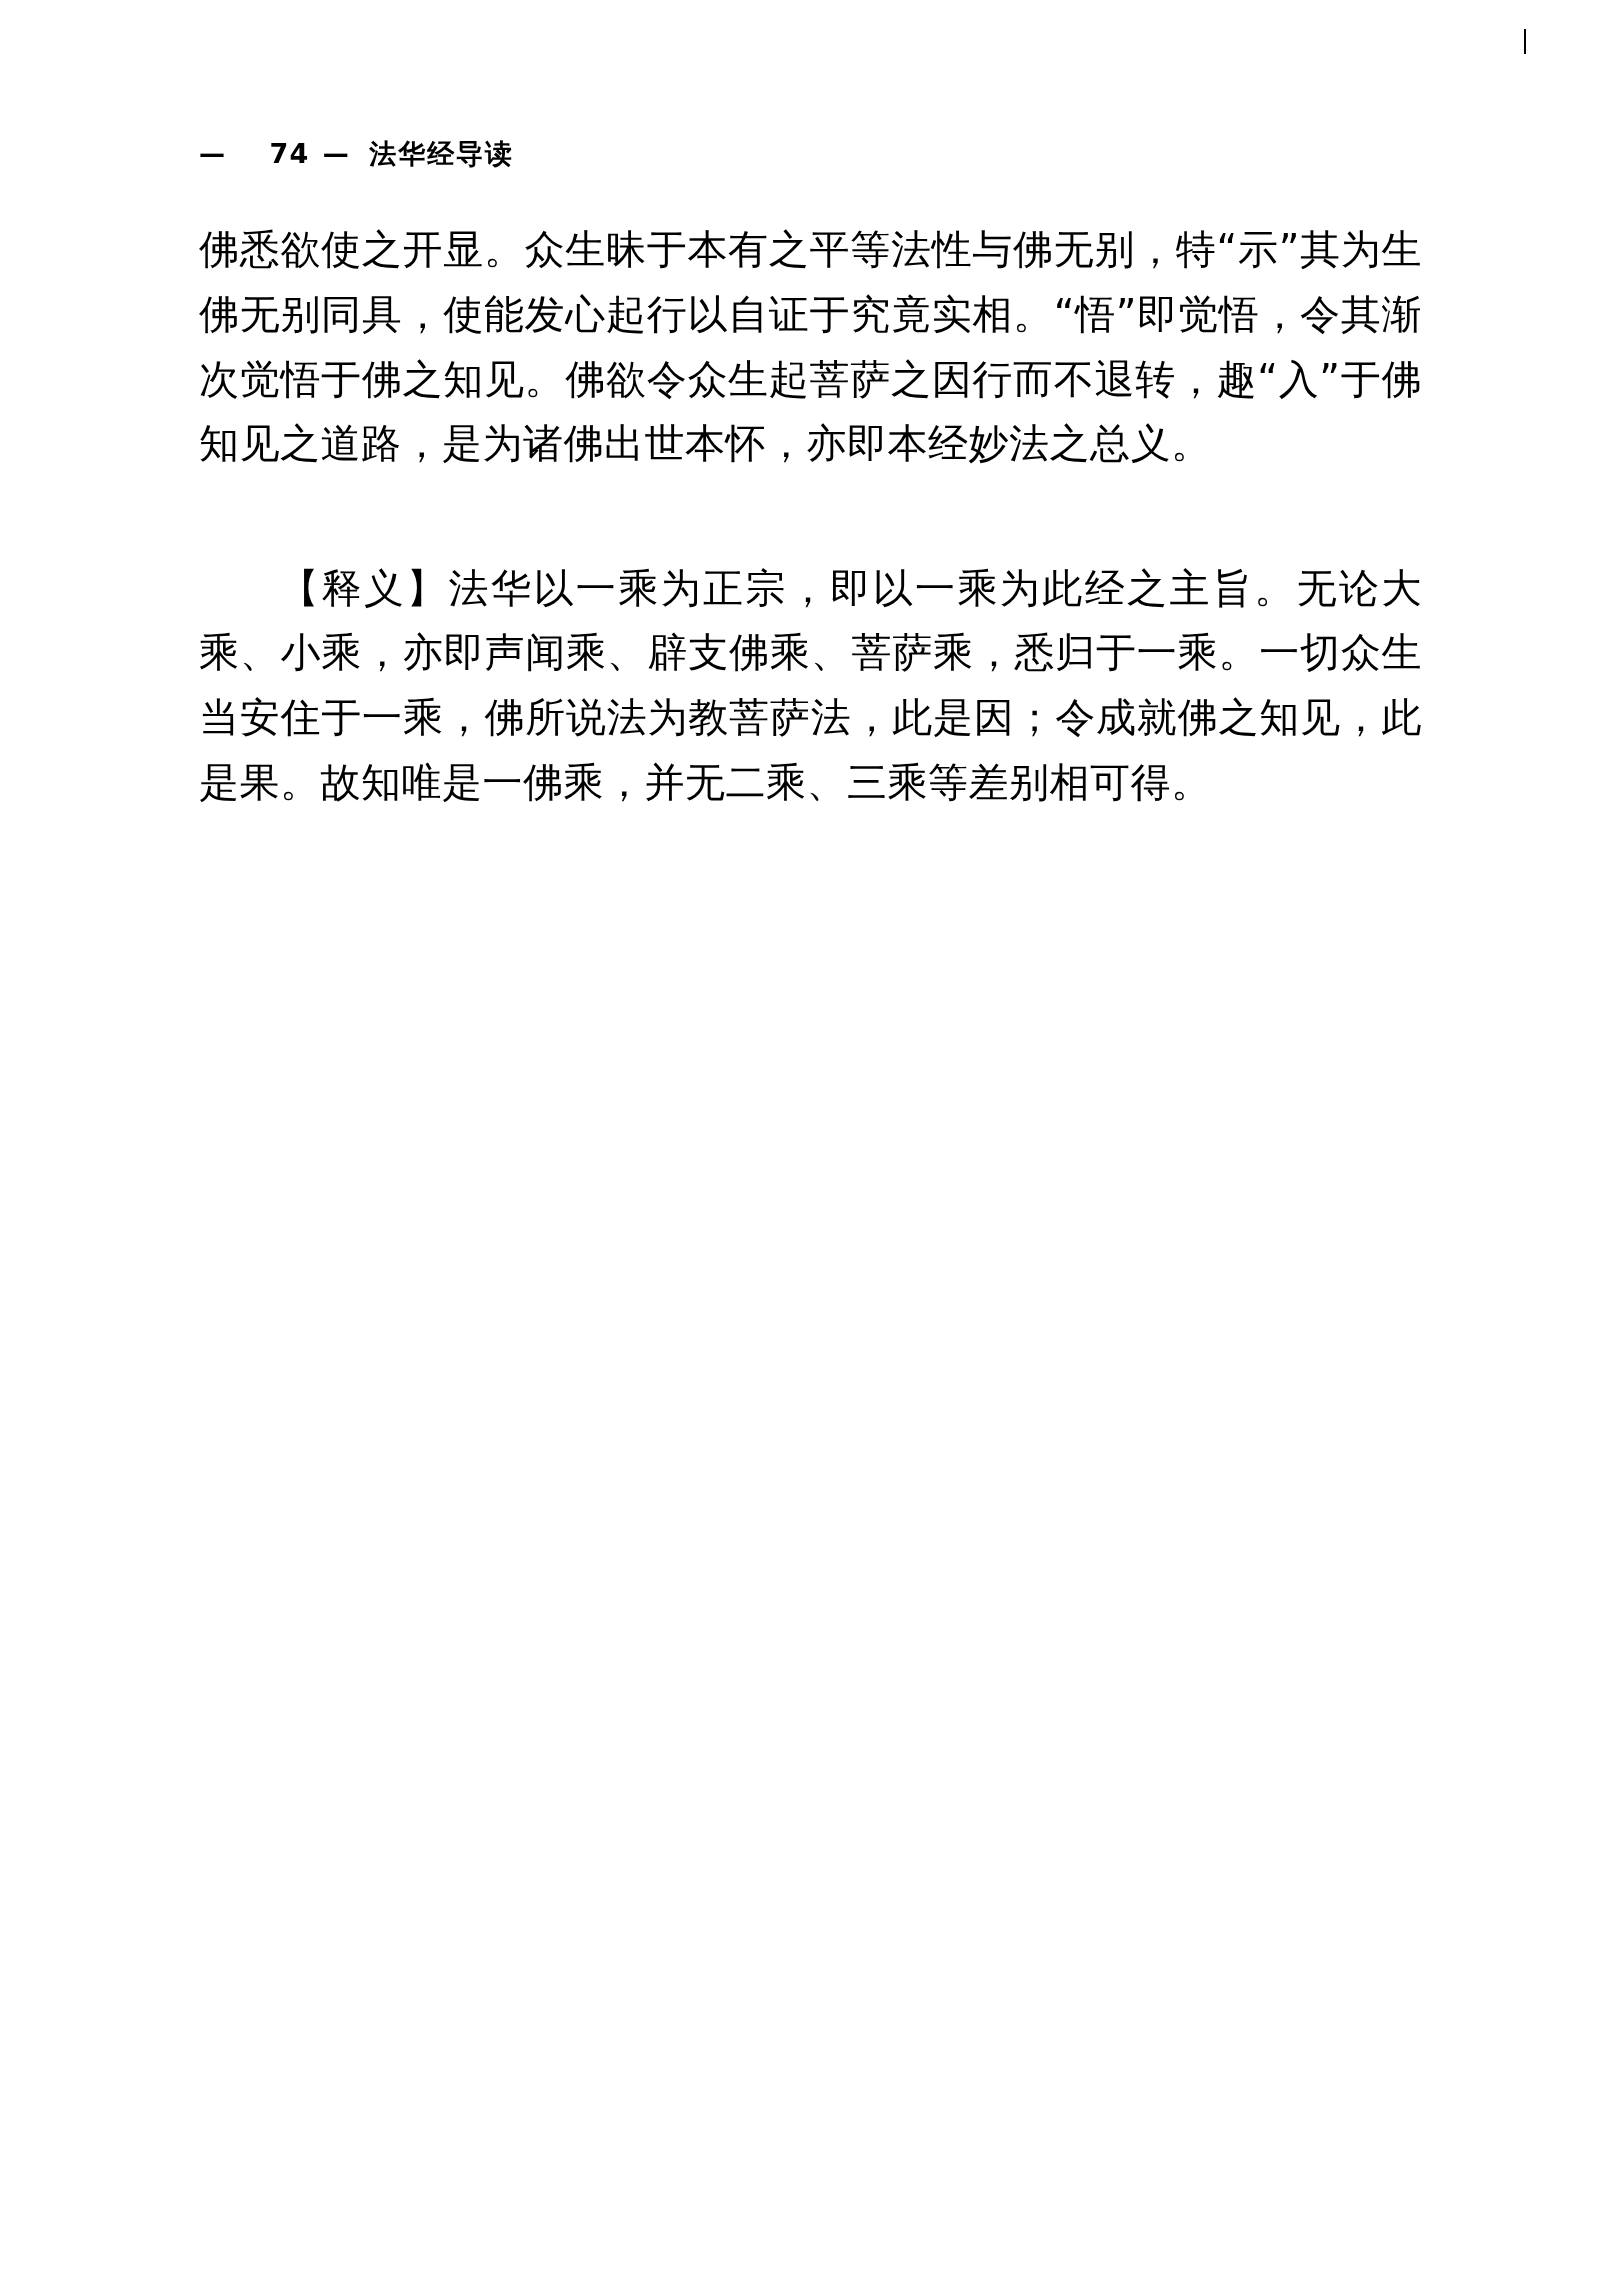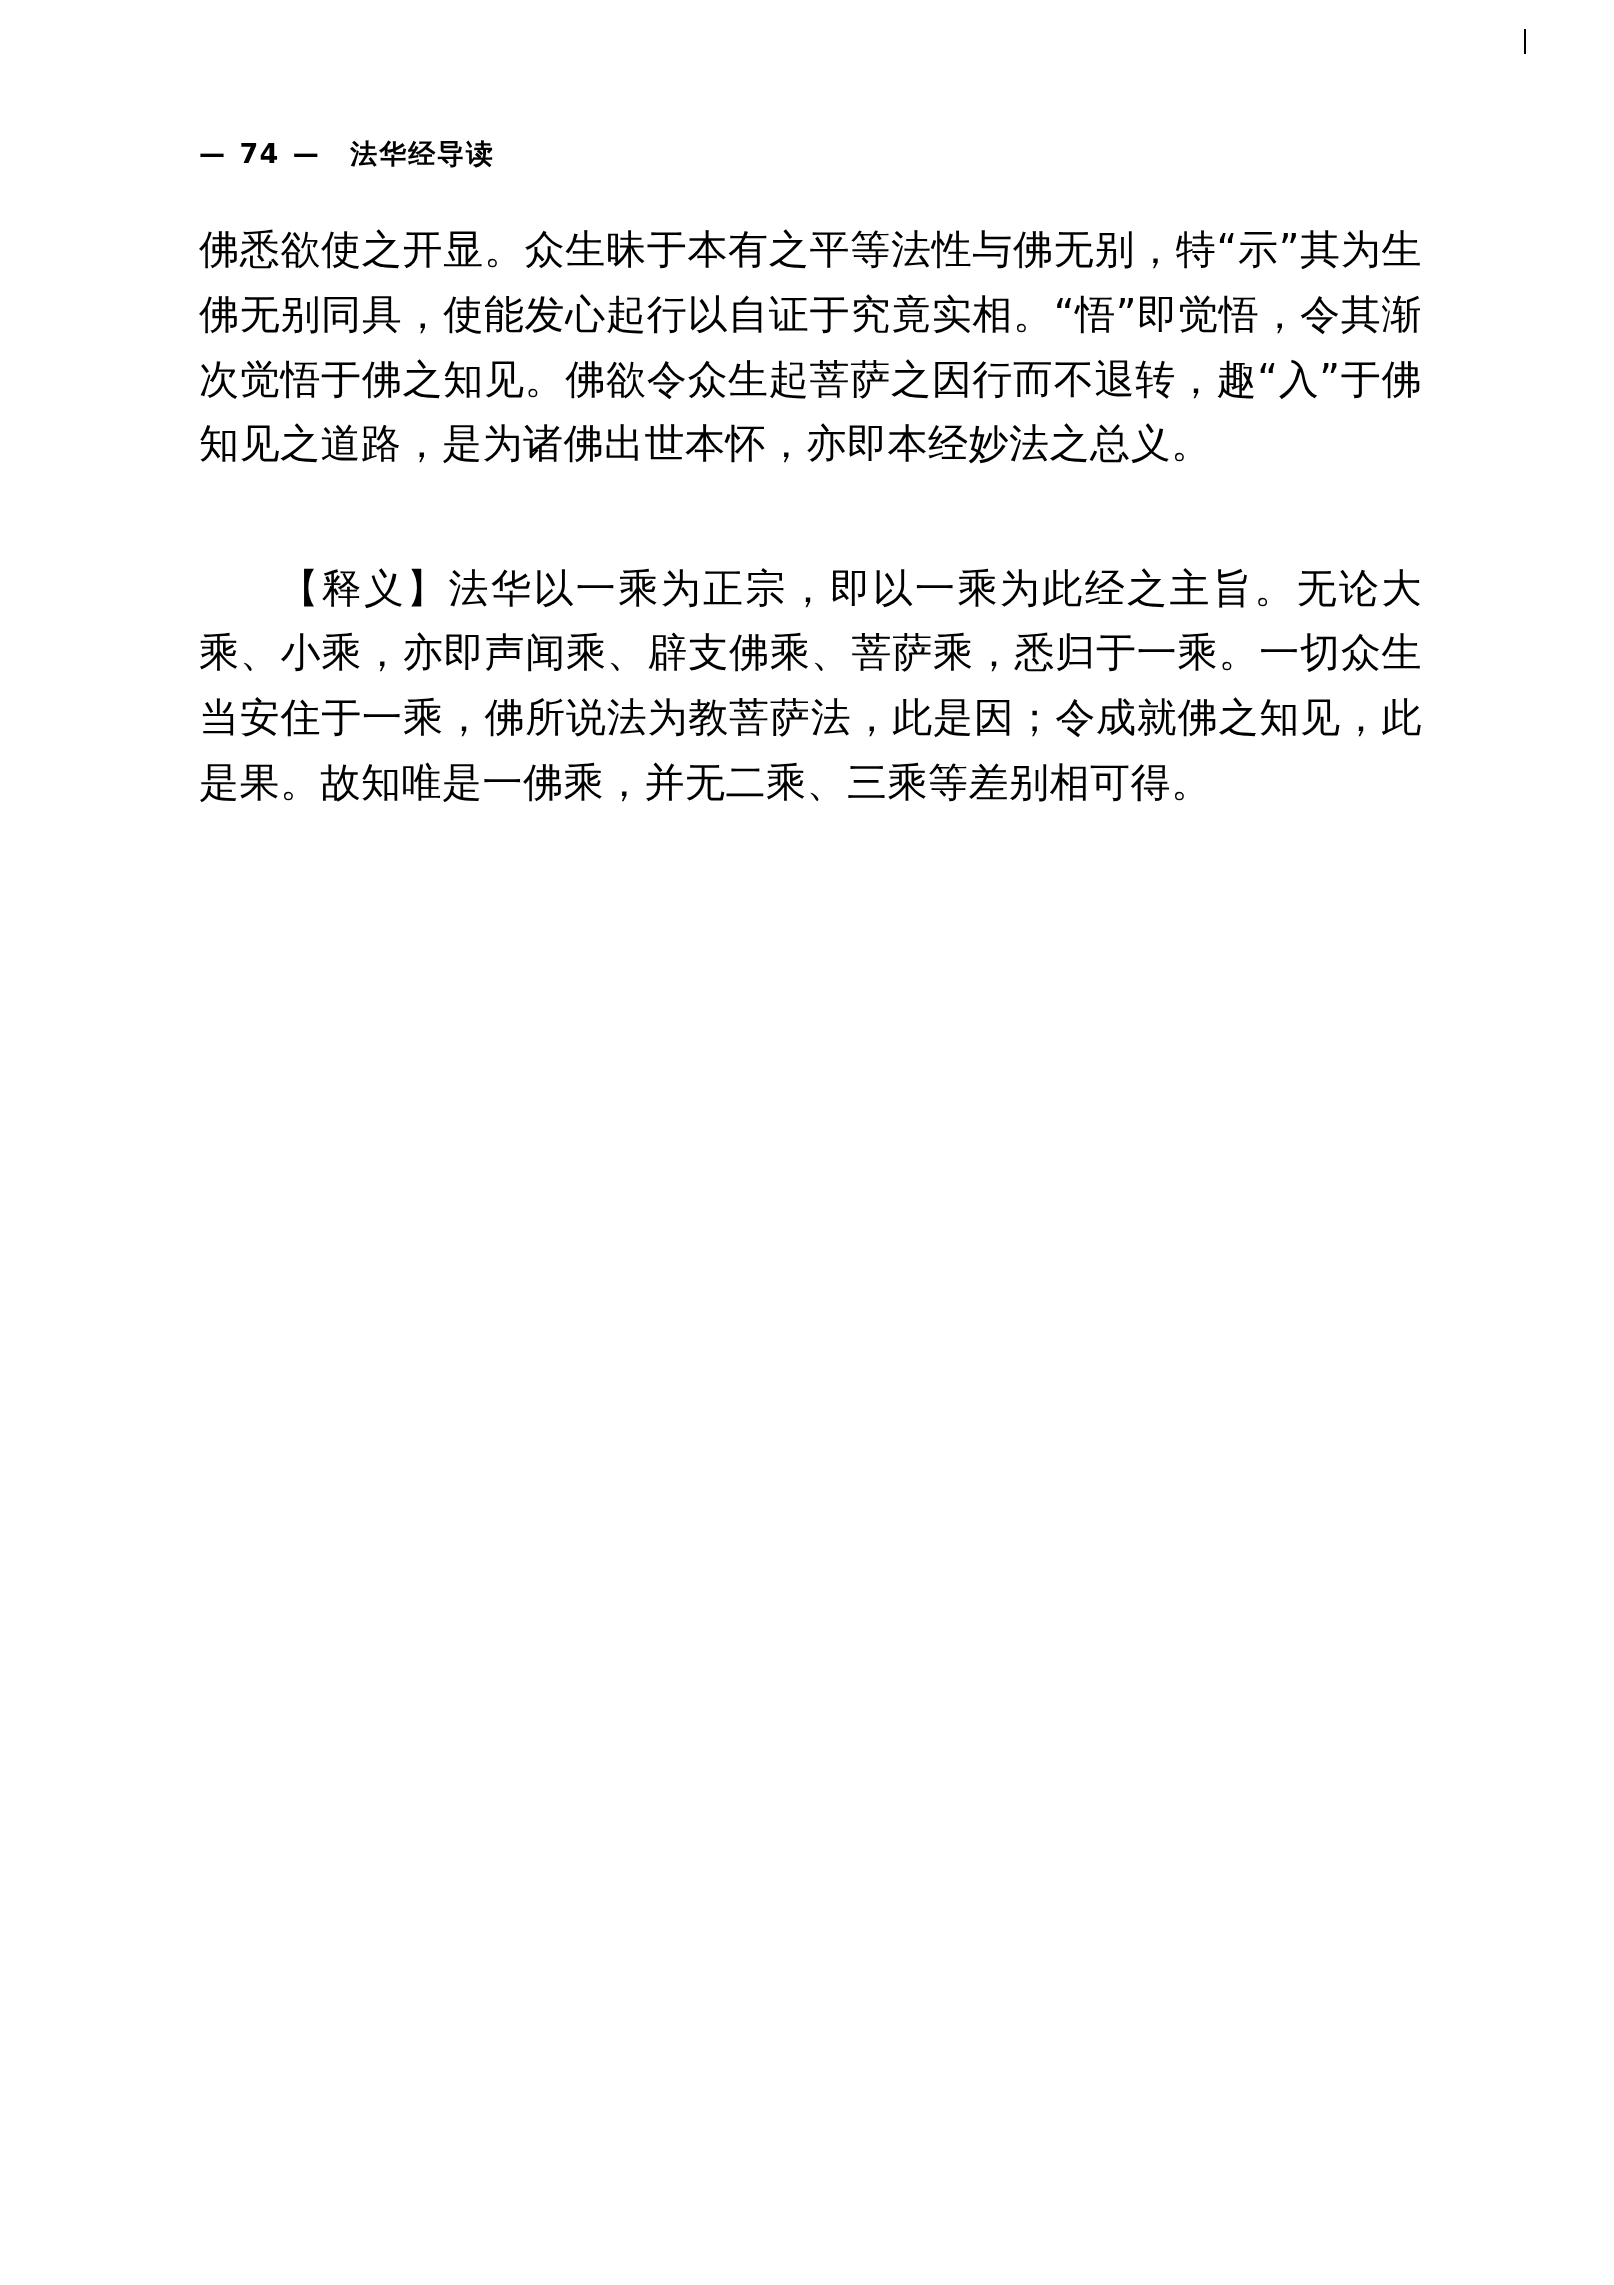--- a/index.html
+++ b/index.html
@@ -31,23 +31,24 @@
     letter-spacing: 1px;
     margin-bottom: 45px;
     font-weight: 600;
   }
   .header .dash {
     font-size: 26px;
   }
   .header .pagenum {
     font-size: 27px;
     font-weight: 700;
+    margin-left: 30px;
   }
   .header .booktitle {
-    margin-left: 17px;
+    margin-left: 6px;
     font-size: 27px;
     font-weight: 600;
     letter-spacing: 1.9px;
   }
   p.body {
     font-size: 40px;
     line-height: 1.62;
     margin: 0 0 7.8px 0;
     text-align: justify;
     text-justify: inter-ideograph;

